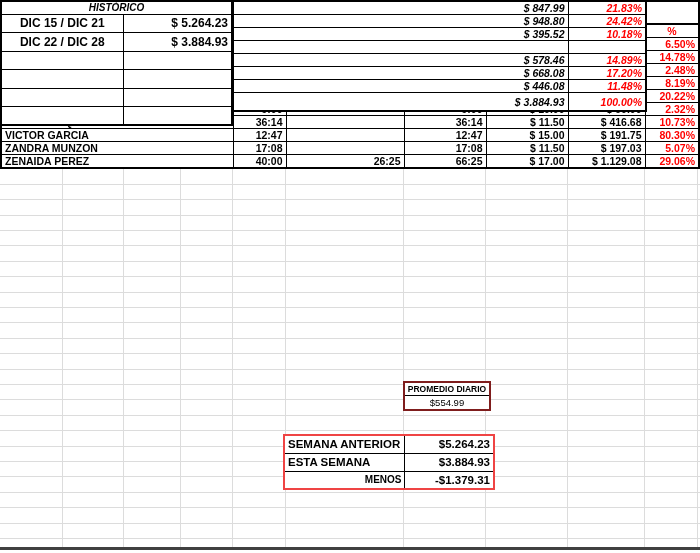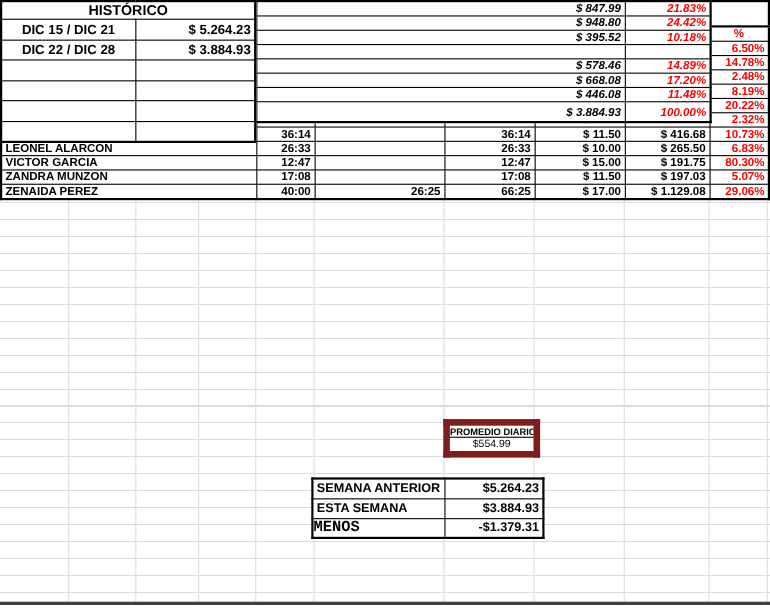--- a/index.html
+++ b/index.html
@@ -49,32 +49,32 @@
   .days { left:0; top:257; width:645px; border:2px solid #000; }
   .days td { font-size:10.5px;font-style:italic; }
   .days tr.day-row td { height:12.9px; }
   .days tr.total-row td { height:18.5px; }
   .day-lab { font-style:italic; padding-left:3px; }
   .days .total-lab { font-style:italic; text-align:right; padding-right:4px; font-size:12px; }
 
   
   .hist { left:0; top:397; width:233px; border:2px solid #000; }
   .hist td { font-size:12px; }
-  .hist tr.hist-title td { height:13px; font-size:13px; }
+  .hist tr.hist-title td { height:13px; font-size:10px;font-style:italic; }
   .hist tr.hist-row td, .hist tr.hist-empty td { height:18.5px; }
 
   
-  .prom { left:403px; top:381px; width:88px; border:6px solid #7f1d1d; }
+  .prom { left:403px; top:381px; width:88px; border:2px solid #7f1d1d; }
   .prom td.prom-lab { height:13px; font-size:8.5px; text-align:center; }
   .prom td.prom-val { height:15px; font-size:9.5px; text-align:center; font-weight:normal; }
 
   
-  .comp { left:283px; top:434px; width:210px; border:2px solid #000000; }
+  .comp { left:283px; top:434px; width:210px; border:2px solid #ef4444; }
   .comp td { height:18px; font-size:11.5px; }
-  .comp td.menos-lab { font-size:14px; padding-right:2px;font-family:Liberation Mono, monospace; }
+  .comp td.menos-lab { font-size:10px; text-align:right; padding-right:2px; }
 
   .bottom-line { position:absolute; left:0; top:547px; width:700px; height:3px; background:#404040; z-index:1; }
 </style>
 </head>
 <body>
 
 <div class="canvas">
 
   <div class="hgrid"></div>
   <div class="vline" style="left:62px"></div>
@@ -171,29 +171,20 @@
         <tr class="data-row">
           <td class="l">JOSUE VASQUEZ</td>
           <td class="r">36:14</td>
           <td class="r"></td>
           <td class="r">36:14</td>
           <td class="r">$ 11.50</td>
           <td class="r">$ 416.68</td>
           <td class="r red">10.73%</td>
         </tr>
         <tr class="data-row">
-          <td class="l">LEONEL ALARCON</td>
-          <td class="r">26:33</td>
-          <td class="r"></td>
-          <td class="r">26:33</td>
-          <td class="r">$ 10.00</td>
-          <td class="r">$ 265.50</td>
-          <td class="r red">6.83%</td>
-        </tr>
-        <tr class="data-row">
           <td class="l">VICTOR GARCIA</td>
           <td class="r">12:47</td>
           <td class="r"></td>
           <td class="r">12:47</td>
           <td class="r">$ 15.00</td>
           <td class="r">$ 191.75</td>
           <td class="r red">80.30%</td>
         </tr>
         <tr class="data-row">
           <td class="l">ZANDRA MUNZON</td>

